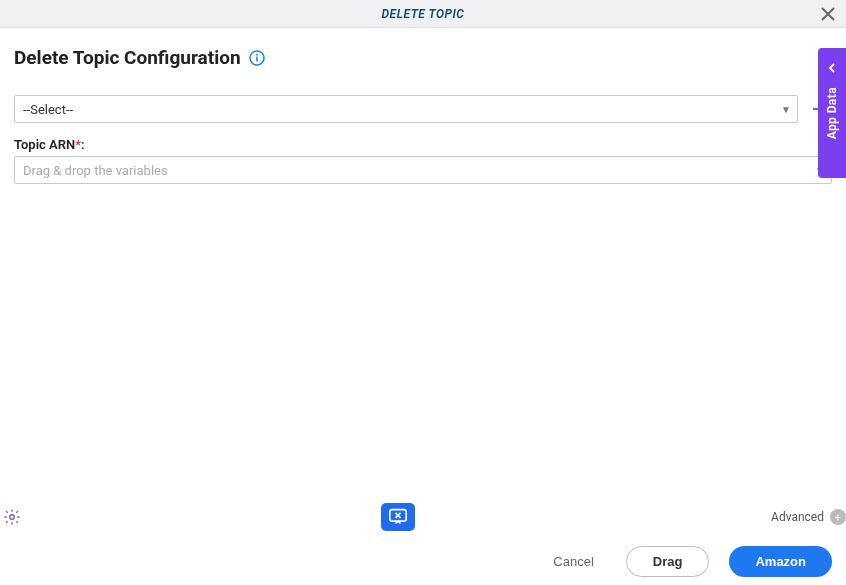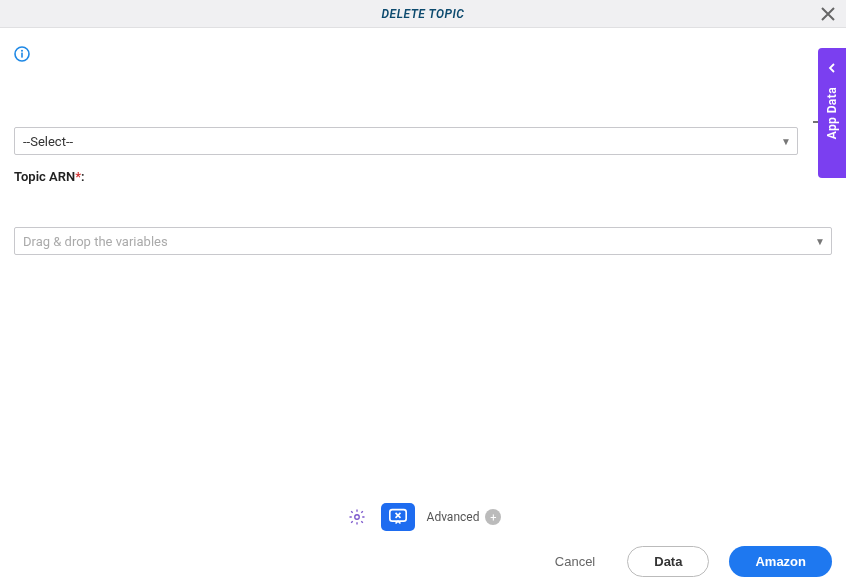--- a/index.html
+++ b/index.html
@@ -96,30 +96,30 @@
   }
   .add-btn {
     width: 24px;
     height: 24px;
     display: flex;
     align-items: center;
     justify-content: center;
     cursor: pointer;
     color: #444;
   }
-  .narrow { width: 704px; margin-top: 39px; }
+  .narrow { width: 704px; }
 
   .footer-toolbar {
     position: absolute;
     bottom: 48px;
     left: 0;
     right: 0;
     display: flex;
     align-items: center;
-    justify-content: center;
+    justify-content: space-between;
     gap: 12px;
     padding: 6px 0;
   }
   .tb-icon {
     width: 24px;
     height: 24px;
     display: flex;
     align-items: center;
     justify-content: center;
     cursor: pointer;
@@ -222,20 +222,21 @@
   <span class="header-title">DELETE TOPIC</span>
   <div class="close-btn">
     <svg width="14" height="14" viewBox="0 0 14 14">
         <path d="M1 1 L13 13 M13 1 L1 13" stroke="currentColor" stroke-width="2" fill="none"></path>
       </svg>
   </div>
 </div>
 
 <div class="content">
   <div class="page-title-row">
+    <span class="page-title">Delete Topic Configuration</span>
     <span class="info-icon">
       <svg width="16" height="16" viewBox="0 0 16 16">
           <circle cx="8" cy="8" r="7" fill="none" stroke="currentColor" stroke-width="1.6"></circle>
           <circle cx="8" cy="4.8" r="1" fill="currentColor"></circle>
           <rect x="7.2" y="6.6" width="1.6" height="5" fill="currentColor"></rect>
         </svg>
     </span>
   </div>
 
   <div class="field-group">
@@ -278,21 +279,21 @@
     </svg>
   </div>
   <div class="advanced">
     <span>Advanced</span>
     <span class="plus-circle">+</span>
   </div>
 </div>
 
 <div class="footer-btns">
   <button class="btn-cancel">Cancel</button>
-  <button class="btn-prev">Data</button>
+  <button class="btn-prev">Drag</button>
   <button class="btn-finish">Amazon</button>
 </div>
 
 <div class="side-tab">
   <span class="chev">
     <svg width="10" height="10" viewBox="0 0 10 10">
         <path d="M7 1 L3 5 L7 9" stroke="#fff" stroke-width="1.8" fill="none"></path>
       </svg>
   </span>
   <span class="side-tab-label">App Data</span>

